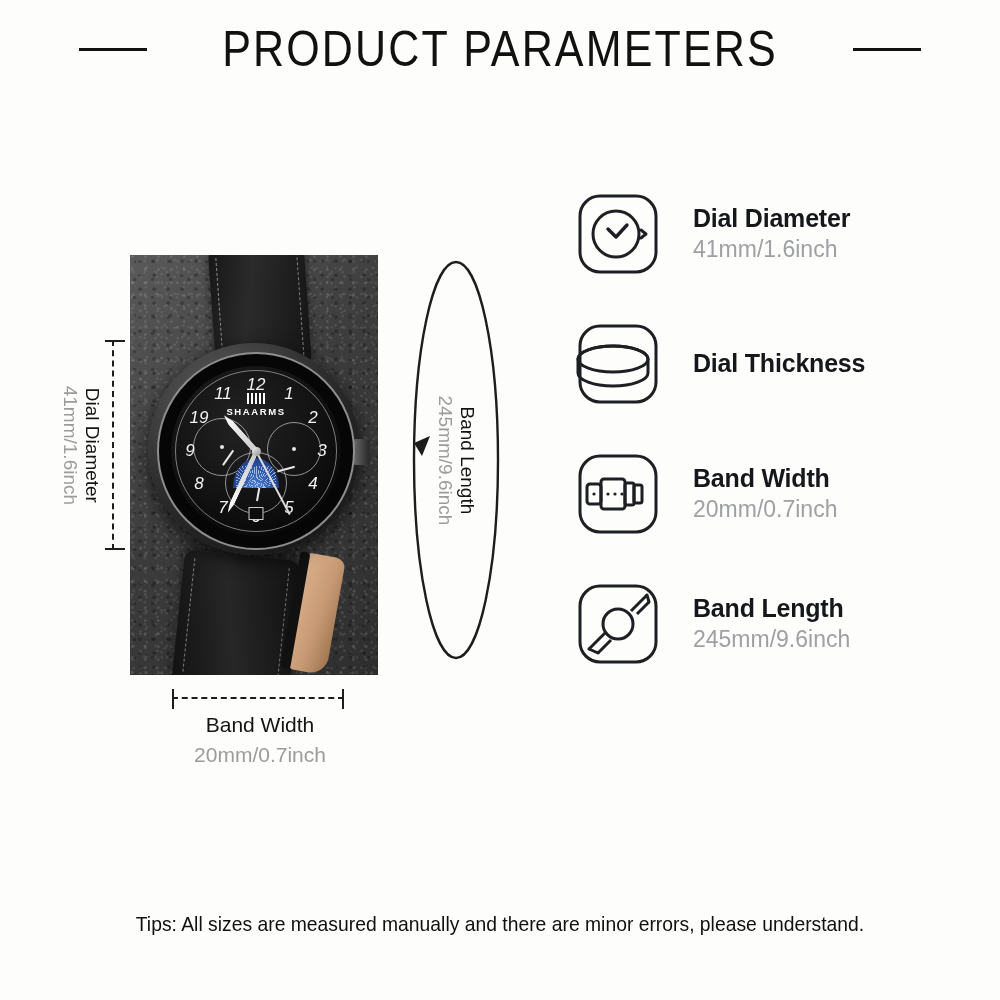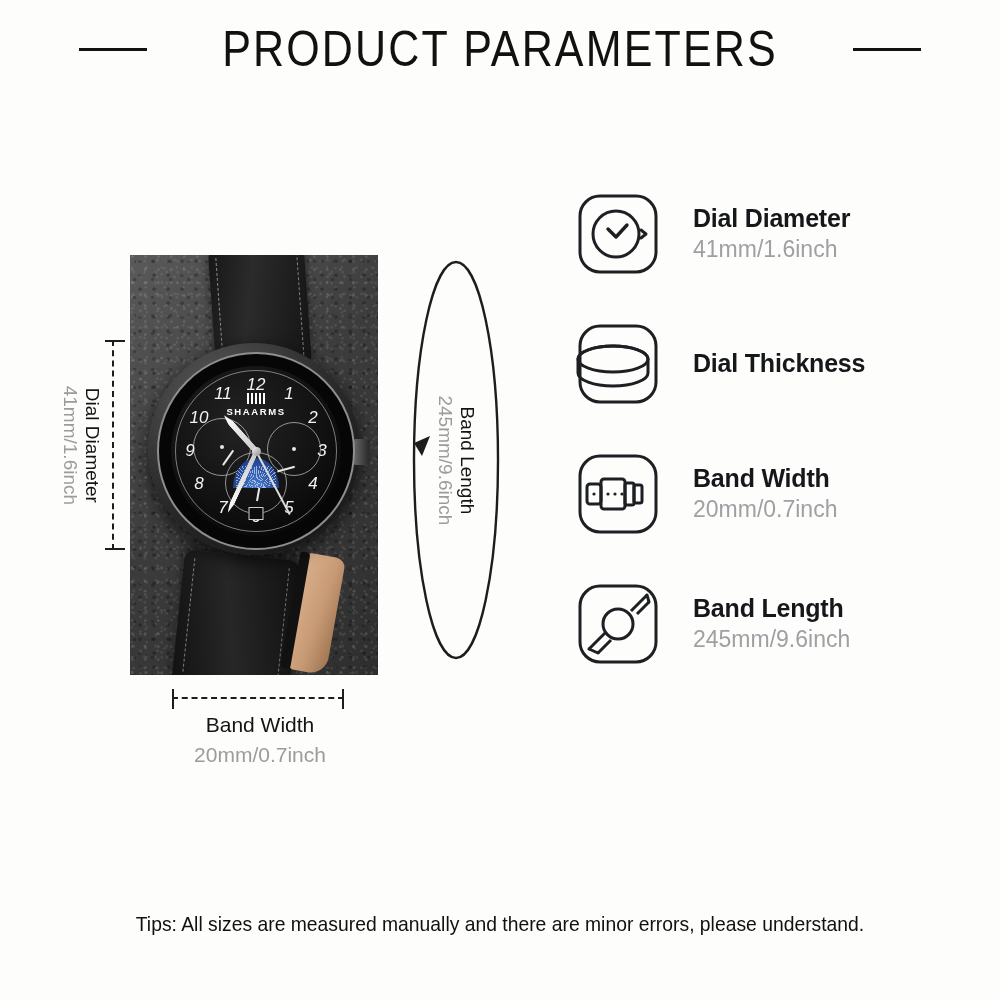--- a/index.html
+++ b/index.html
@@ -491,21 +491,21 @@
           <span style="left:0px;    top:-66px;">12</span>
           <span style="left:33px;   top:-57px;">1</span>
           <span style="left:57px;   top:-33px;">2</span>
           <span style="left:66px;   top:0px;">3</span>
           <span style="left:57px;   top:33px;">4</span>
           <span style="left:33px;   top:57px;">5</span>
           <span style="left:0px;    top:66px;">6</span>
           <span style="left:-33px;  top:57px;">7</span>
           <span style="left:-57px;  top:33px;">8</span>
           <span style="left:-66px;  top:0px;">9</span>
-          <span style="left:-57px;  top:-33px;">10</span>
+          <span style="left:-57px;  top:-33px;">19</span>
           <span style="left:-33px;  top:-57px;">11</span>
         </div>
 
         <div class="date-window"></div>
 
         <div class="hand hour" style="transform:rotate(318deg)"></div>
         <div class="hand minute" style="transform:rotate(205deg)"></div>
         <div class="hand second" style="transform:rotate(152deg)"></div>
         <div class="hand-hub"></div>
       </div>

